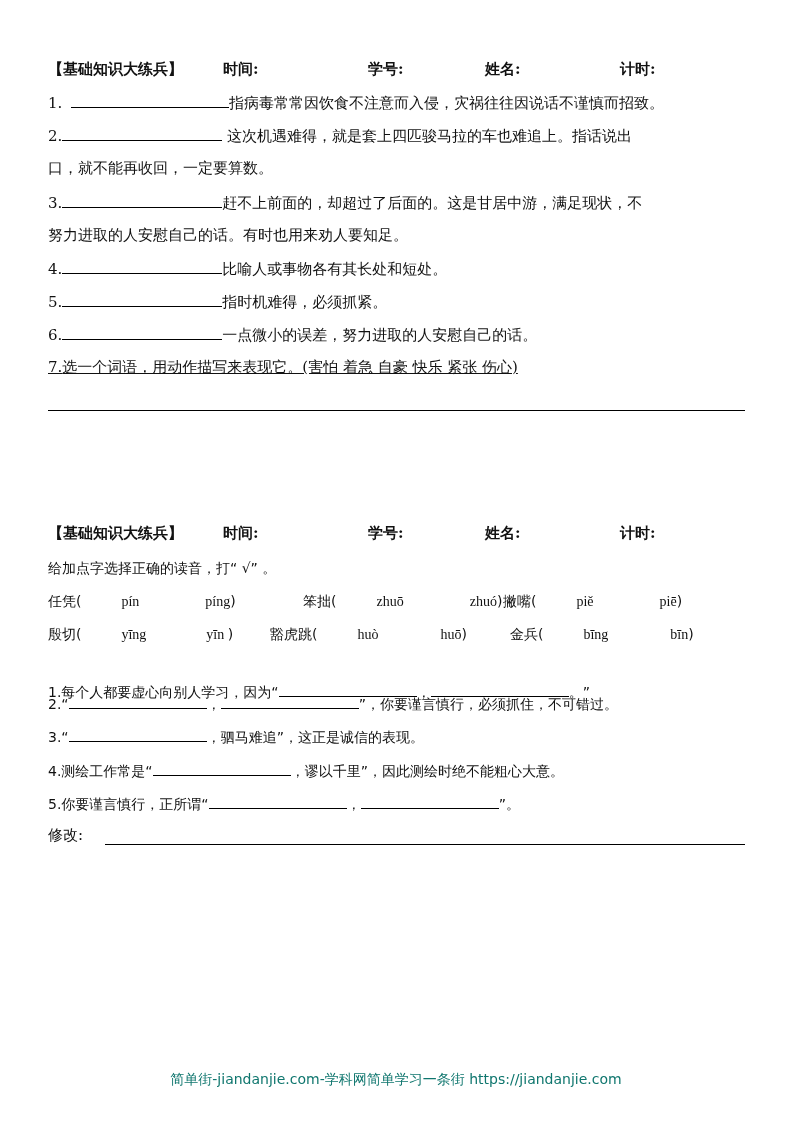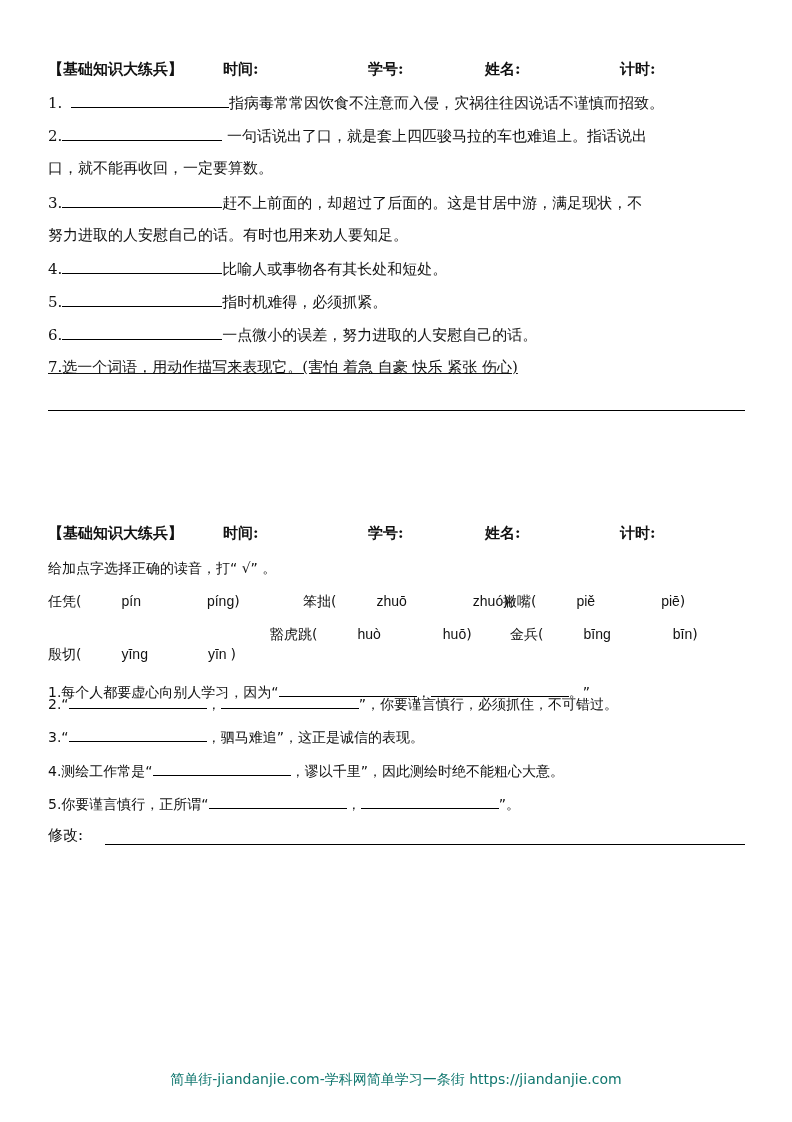--- a/index.html
+++ b/index.html
@@ -6,39 +6,39 @@
     body { width: 792px; height: 1122px; position: relative; overflow: hidden; color: #111; }
     .serif { font-family: "DejaVu Serif", "Liberation Serif", serif; }
     .sans { font-family: "DejaVu Sans", "Liberation Sans", sans-serif; }
     .abs { position: absolute; white-space: nowrap; }
     .hdr { font-size: 15px; font-weight: bold; top: 0; }
     .line { font-size: 15px; }
     .line2 { font-size: 14px; }
     .blank { display: inline-block; border-bottom: 1px solid #000; vertical-align: baseline; height: 14px; }
     .rule { position: absolute; height: 0; border-top: 1.5px solid #000; }
     .footer { font-size: 14px; color: #0f766e; }
-    .py { font-family: Liberation Sans, sans-serif; padding-left: 40px; }
+    .py { font-family: Liberation Serif, serif; padding-left: 40px; }
   </style>
 </head>
 <body>
 
 <div>
   <div class="abs serif hdr" style="left:48px; top:60px;">【基础知识大练兵】</div>
   <div class="abs serif hdr" style="left:223px; top:60px;">时间:</div>
   <div class="abs serif hdr" style="left:368px; top:60px;">学号:</div>
   <div class="abs serif hdr" style="left:485px; top:60px;">姓名:</div>
   <div class="abs serif hdr" style="left:620px; top:60px;">计时:</div>
 
   <div class="abs serif line" style="left:48px; top:93px;">
     <span>1.</span>
     <span class="blank" style="width:158px; margin-left:4px;"></span><span>指病毒常常因饮食不注意而入侵，灾祸往往因说话不谨慎而招致。</span>
   </div>
 
   <div class="abs serif line" style="left:48px; top:126px;">
-    <span>2.</span><span class="blank" style="width:160px;"></span><span> 一句话说出了口，就是套上四匹骏马拉的车也难追上。指话说出</span>
+    <span>2.</span><span class="blank" style="width:160px;"></span><span> 这次机遇难得，就是套上四匹骏马拉的车也难追上。指话说出</span>
   </div>
   <div class="abs serif line" style="left:48px; top:159px;">口，就不能再收回，一定要算数。</div>
 
   <div class="abs serif line" style="left:48px; top:193px;">
     <span>3.</span><span class="blank" style="width:160px;"></span><span>赶不上前面的，却超过了后面的。这是甘居中游，满足现状，不</span>
   </div>
   <div class="abs serif line" style="left:48px; top:226px;">努力进取的人安慰自己的话。有时也用来劝人要知足。</div>
 
   <div class="abs serif line" style="left:48px; top:259px;">
     <span>4.</span><span class="blank" style="width:160px;"></span><span>比喻人或事物各有其长处和短处。</span>
@@ -71,21 +71,21 @@
   <div class="abs sans line2" style="left:48px; top:593px;">
     <span>任凭</span>(<span class="py">pín</span><span style="display:inline-block;width:26px;"></span><span class="py">píng</span>)
   </div>
   <div class="abs sans line2" style="left:260px; top:593px;margin-left:43px;">
     <span>笨拙</span>(<span class="py">zhuō</span><span style="display:inline-block;width:26px;"></span><span class="py">zhuó</span>)
   </div>
   <div class="abs sans line2" style="left:503px; top:593px;">
     <span>撇嘴</span>(<span class="py">piě</span><span style="display:inline-block;width:26px;"></span><span class="py">piē</span>)
   </div>
 
-  <div class="abs sans line2" style="left:48px; top:626px;margin-top:20px;">
+  <div class="abs sans line2" style="left:48px; top:626px;">
     <span>殷切</span>(<span class="py">yīng</span><span style="display:inline-block;width:20px;"></span><span class="py">yīn </span>)
   </div>
   <div class="abs sans line2" style="left:270px; top:626px;">
     <span>豁虎跳</span>(<span class="py">huò</span><span style="display:inline-block;width:22px;"></span><span class="py">huō</span>)
   </div>
   <div class="abs sans line2" style="left:510px; top:626px;">
     <span>金兵</span>(<span class="py">bīng</span><span style="display:inline-block;width:22px;"></span><span class="py">bīn</span>)
   </div>
 
   <div class="abs sans line2" style="left:48px; top:682px;">

